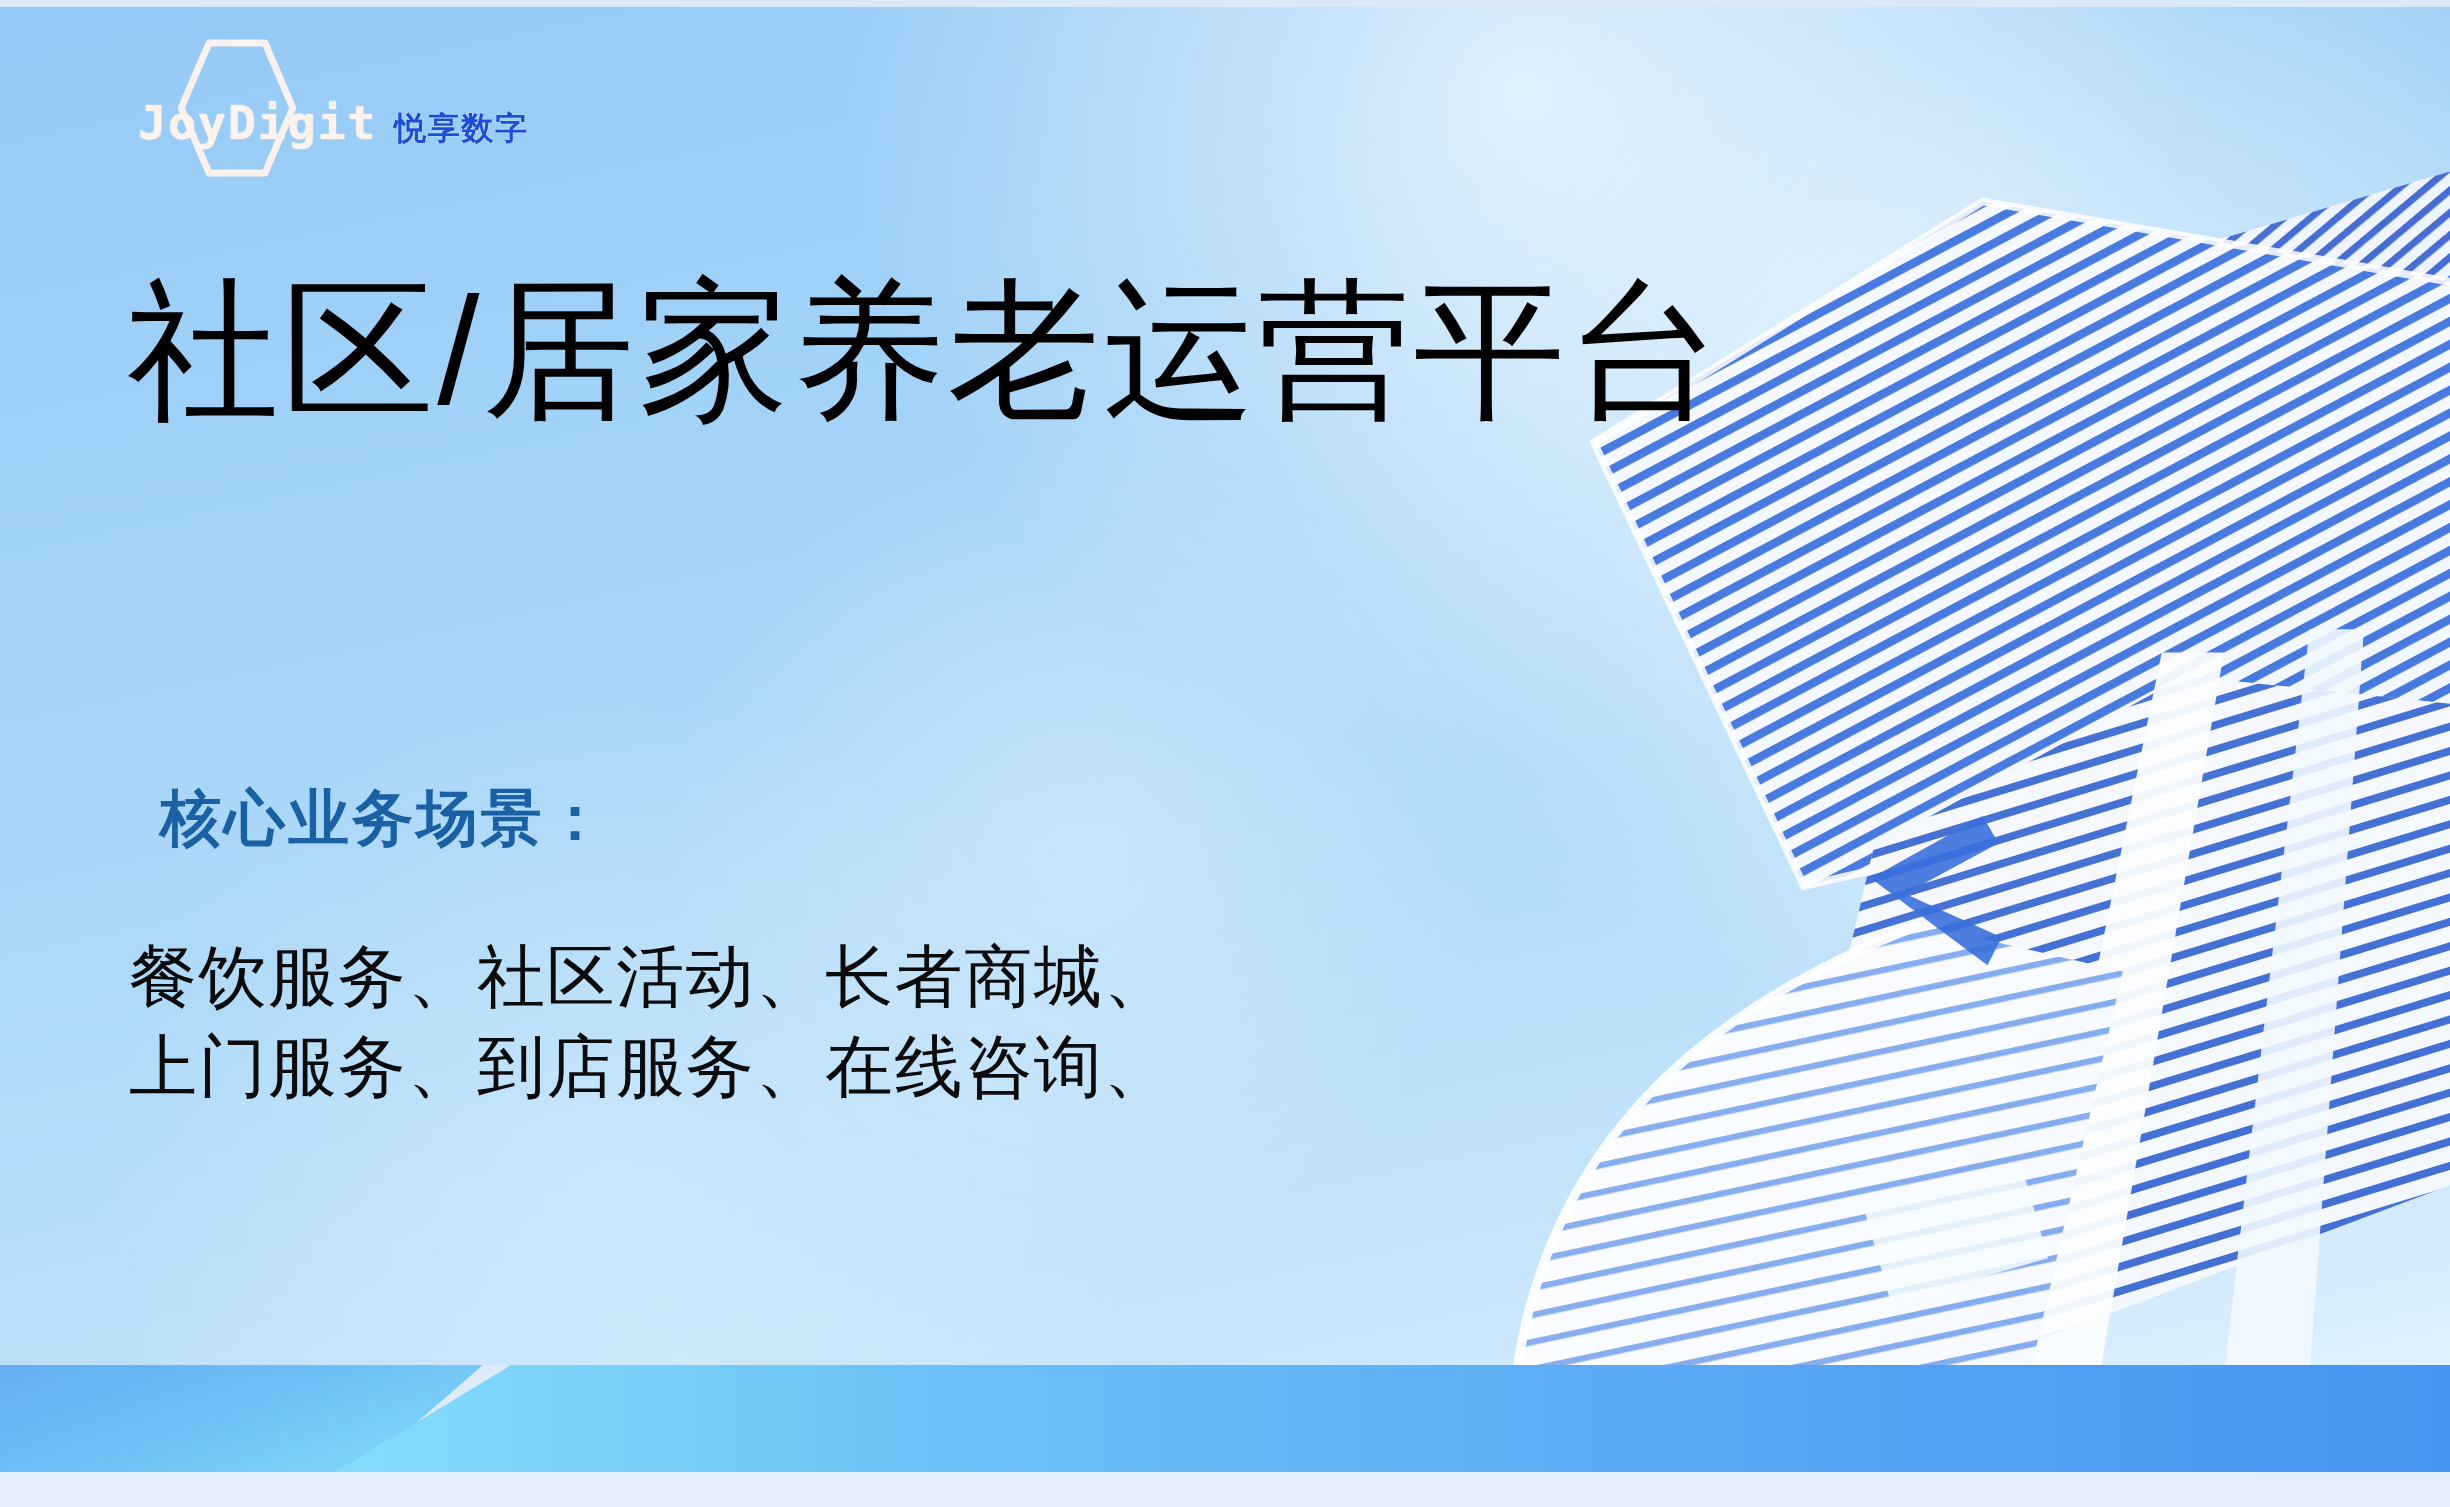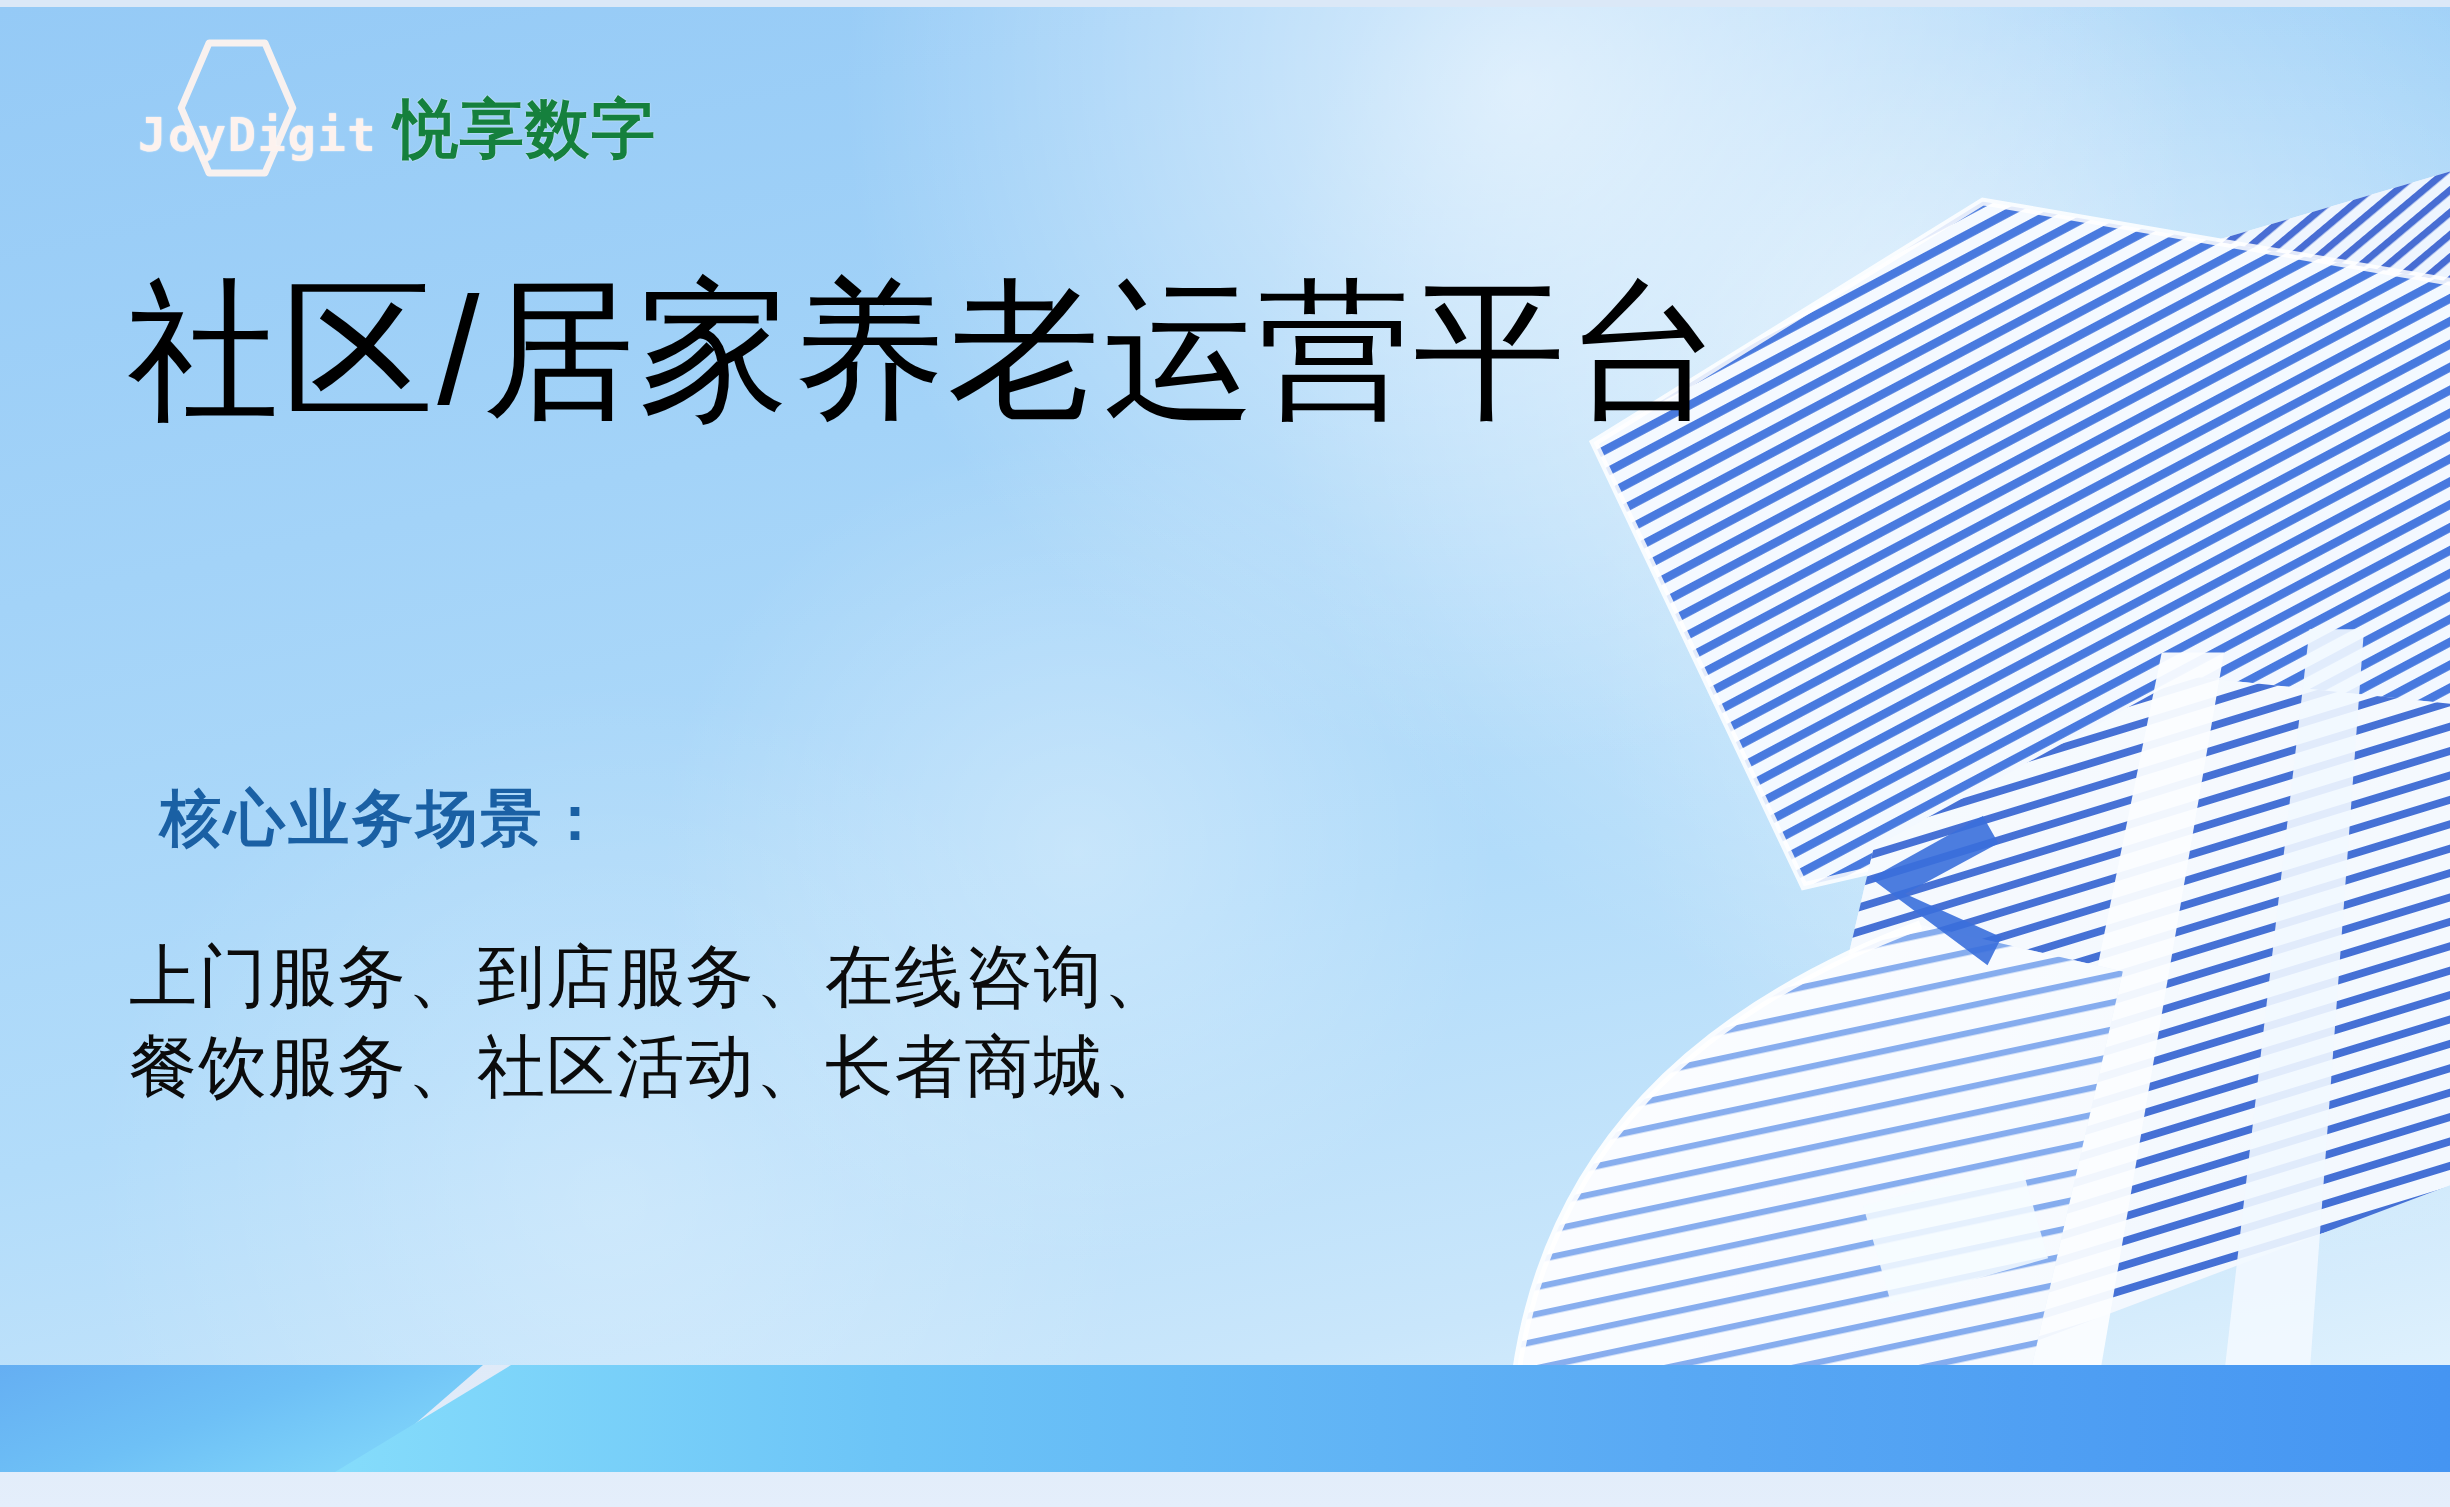--- a/index.html
+++ b/index.html
@@ -30,21 +30,21 @@
   
   .logo{position:absolute;left:138px;top:75px;height:67px;display:flex;align-items:center;}
   .hexwrap{position:absolute;left:37px;top:-40px;width:124px;height:146px;}
   .logo-text{position:relative;display:flex;align-items:baseline;white-space:nowrap;}
   .logo-en{
     font-family:"DejaVu Sans Mono","Liberation Mono",monospace;
     font-size:47px;font-weight:700;letter-spacing:1.6px;color:#fdf2ee;line-height:1;
     text-shadow:0 0 1.6px rgba(255,255,255,.9);
   }
   .logo-cn{
-    margin-left:17px;font-size:64px;font-weight:700;color:#15803d;line-height:1;
+    margin-left:17px;font-size:32px;font-weight:700;color:#1d4ed8;line-height:1;
     letter-spacing:1.6px;text-shadow:0 0 1.6px rgba(255,255,255,.9);margin-top:40px;
   }
 
   
   .headline{
     position:absolute;left:127px;top:268px;
     font-size:152px;font-weight:400;color:#000;letter-spacing:3.1px;
     line-height:1.08;white-space:nowrap;
   }
 
@@ -174,22 +174,22 @@
       <span class="logo-en">JoyDigit</span>
       <span class="logo-cn">悦享数字</span>
     </div>
   </div>
 
   <div class="headline nosel">社区/居家养老运营平台</div>
 
   <div class="section-label nosel">核心业务场景：</div>
 
   <div class="body-lines nosel">
+    <div class="body-line">餐饮服务、社区活动、长者商城、</div>
     <div class="body-line">上门服务、到店服务、在线咨询、</div>
-    <div class="body-line">餐饮服务、社区活动、长者商城、</div>
   </div>
 
   <div class="bottom">
     <div class="band-bg"></div>
     <div class="shape shape-left"></div>
     <div class="shape shape-right"></div>
   </div>
 
 </div>
 

